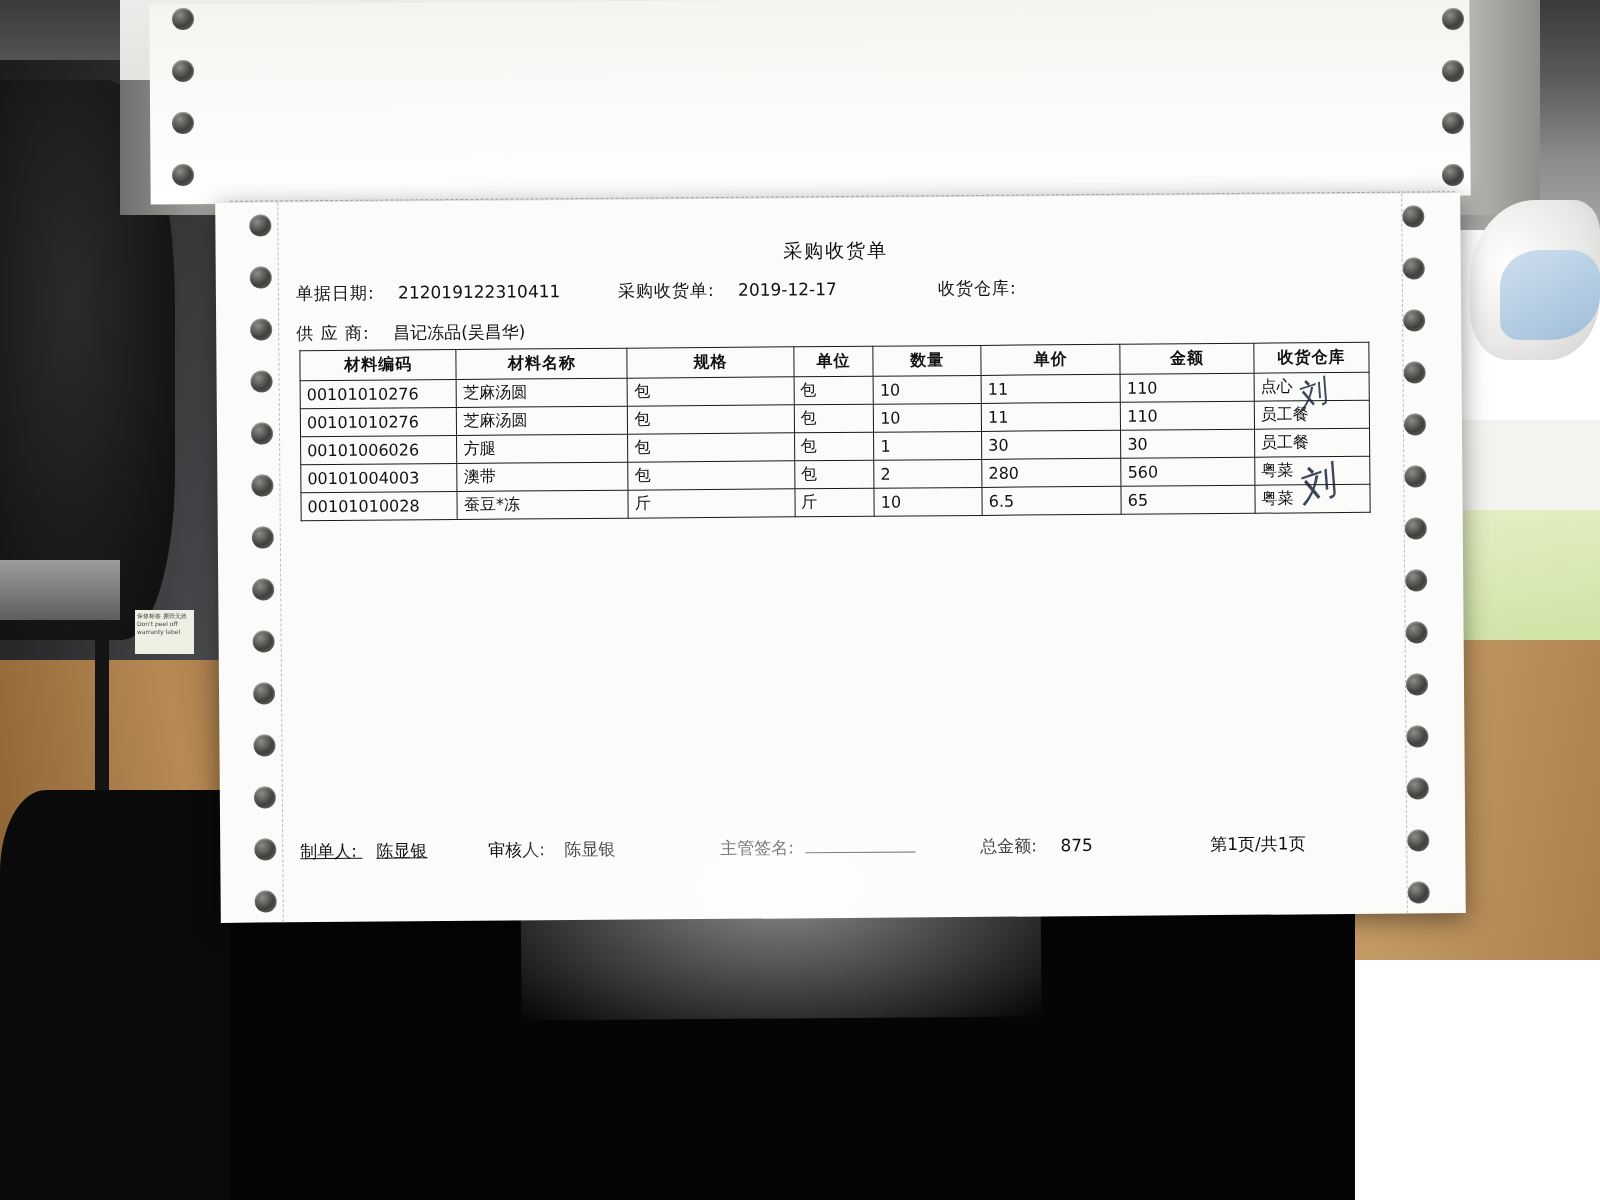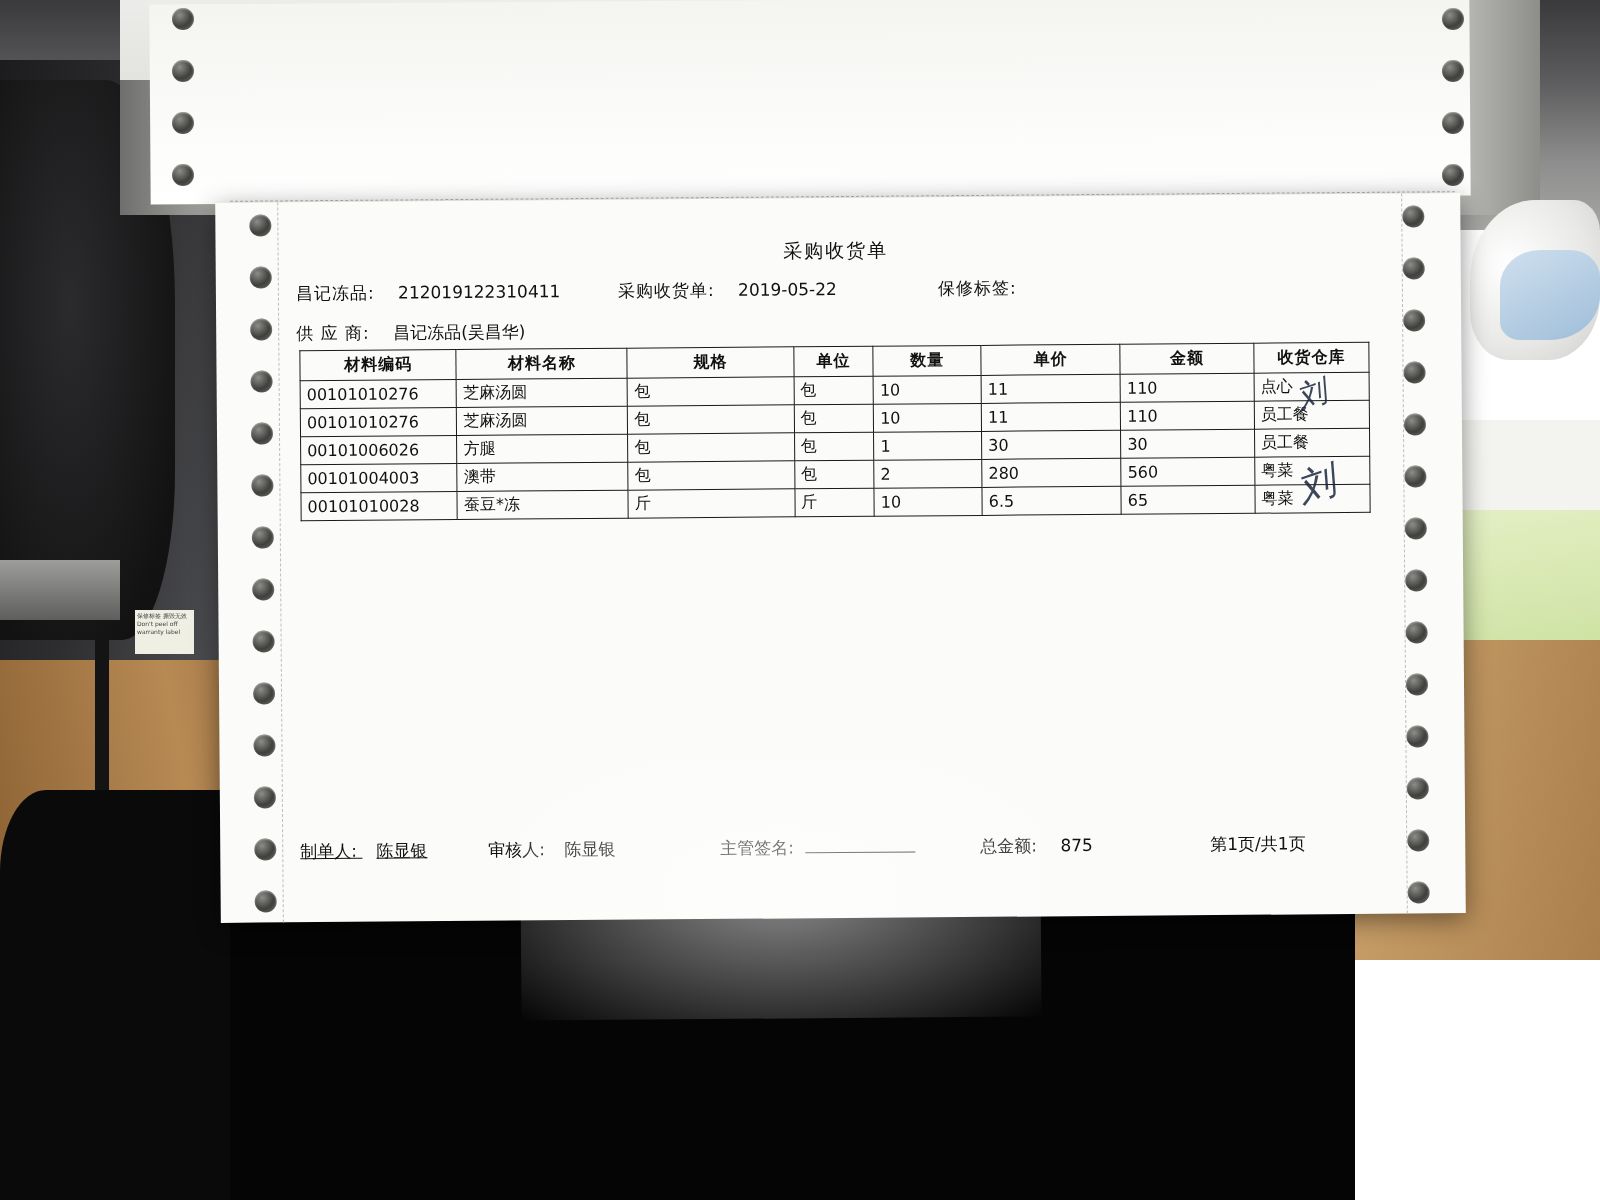--- a/index.html
+++ b/index.html
@@ -350,29 +350,29 @@
       </div>
     <div class="perf l"></div>
     <div class="perf r"></div>
 
     <div class="form">
 
       <div class="form-title">采购收货单</div>
 
       <div class="meta-row">
         <div class="meta-item" style="left:0px;">
-          <span class="meta-label">昌记冻品:</span>
+          <span class="meta-label">单据日期:</span>
           <span class="meta-value">212019122310411</span>
         </div>
         <div class="meta-item" style="left:322px;">
           <span class="meta-label">采购收货单:</span>
-          <span class="meta-value">2019-05-22</span>
+          <span class="meta-value">2019-12-17</span>
         </div>
         <div class="meta-item" style="left:642px;">
-          <span class="meta-label">保修标签:</span>
+          <span class="meta-label">收货仓库:</span>
           <span class="meta-value"></span>
         </div>
       </div>
 
       <div class="meta-row" style="margin-top:10px;">
         <div class="meta-item" style="left:0px;">
           <span class="meta-label">供 应 商:</span>
           <span class="meta-value">昌记冻品(吴昌华)</span>
         </div>
       </div>

